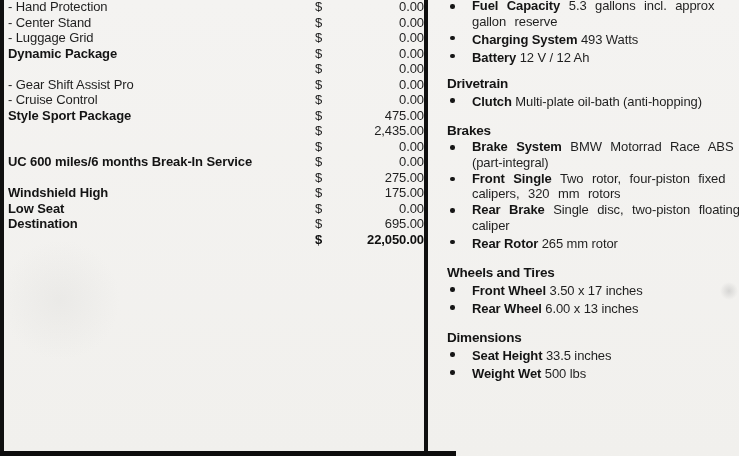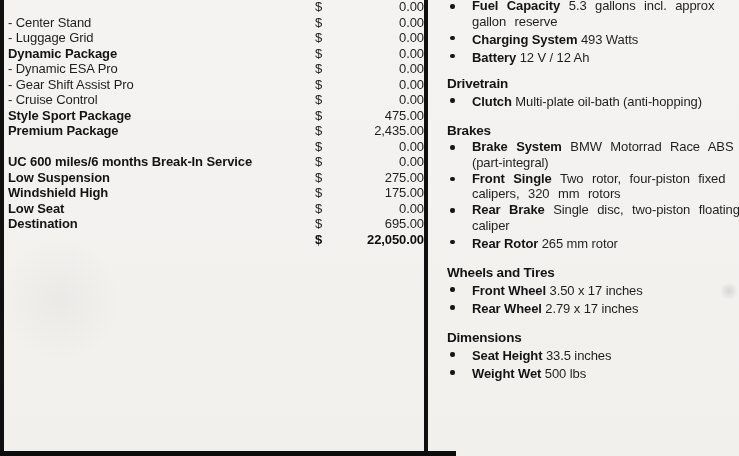--- a/index.html
+++ b/index.html
@@ -50,74 +50,72 @@
   .s3{top:265px;}
   .s4{top:330px;}
 </style>
 </head>
 <body>
 
 <div class="page">
 
   <div class="left-pane">
     <div class="row">
+        <span class="nm">- Hand Protection</span>
         <span class="cur">$</span>
         <span class="amt">0.00</span>
       </div>
     <div class="row">
         <span class="nm">- Center Stand</span>
         <span class="cur">$</span>
         <span class="amt">0.00</span>
       </div>
     <div class="row">
         <span class="nm">- Luggage Grid</span>
         <span class="cur">$</span>
         <span class="amt">0.00</span>
       </div>
     <div class="row b">
         <span class="nm">Dynamic Package</span>
         <span class="cur">$</span>
         <span class="amt">0.00</span>
       </div>
     <div class="row">
-        <span class="nm">- Dynamic ESA Pro</span>
         <span class="cur">$</span>
         <span class="amt">0.00</span>
       </div>
     <div class="row">
         <span class="nm">- Gear Shift Assist Pro</span>
         <span class="cur">$</span>
         <span class="amt">0.00</span>
       </div>
     <div class="row">
         <span class="nm">- Cruise Control</span>
         <span class="cur">$</span>
         <span class="amt">0.00</span>
       </div>
     <div class="row b">
         <span class="nm">Style Sport Package</span>
         <span class="cur">$</span>
         <span class="amt">475.00</span>
       </div>
     <div class="row b">
-        <span class="nm">Premium Package</span>
         <span class="cur">$</span>
         <span class="amt">2,435.00</span>
       </div>
     <div class="row">
         <span class="cur">$</span>
         <span class="amt">0.00</span>
       </div>
     <div class="row b">
         <span class="nm">UC 600 miles/6 months Break-In Service</span>
         <span class="cur">$</span>
         <span class="amt">0.00</span>
       </div>
     <div class="row b">
-        <span class="nm">Low Suspension</span>
         <span class="cur">$</span>
         <span class="amt">275.00</span>
       </div>
     <div class="row b">
         <span class="nm">Windshield High</span>
         <span class="cur">$</span>
         <span class="amt">175.00</span>
       </div>
     <div class="row b">
         <span class="nm">Low Seat</span>
@@ -163,21 +161,21 @@
         <li class="spread"><span class="dot"></span><span class="btxt"><b>Rear Brake</b> <span>Single disc, two-piston floating
 caliper</span></span></li>
         <li><span class="dot"></span><span class="btxt"><b>Rear Rotor</b> <span>265 mm rotor</span></span></li>
       </ul>
     </div>
 
     <div class="sec s3">
       <h3>Wheels and Tires</h3>
       <ul>
         <li><span class="dot"></span><span class="btxt"><b>Front Wheel</b> <span>3.50 x 17 inches</span></span></li>
-        <li><span class="dot"></span><span class="btxt"><b>Rear Wheel</b> <span>2.79 x 17 inches</span></span></li>
+        <li><span class="dot"></span><span class="btxt"><b>Rear Wheel</b> <span>6.00 x 13 inches</span></span></li>
       </ul>
     </div>
 
     <div class="sec s4">
       <h3>Dimensions</h3>
       <ul>
         <li><span class="dot"></span><span class="btxt"><b>Seat Height</b> <span>33.5 inches</span></span></li>
         <li><span class="dot"></span><span class="btxt"><b>Weight Wet</b> <span>500 lbs</span></span></li>
       </ul>
     </div>

